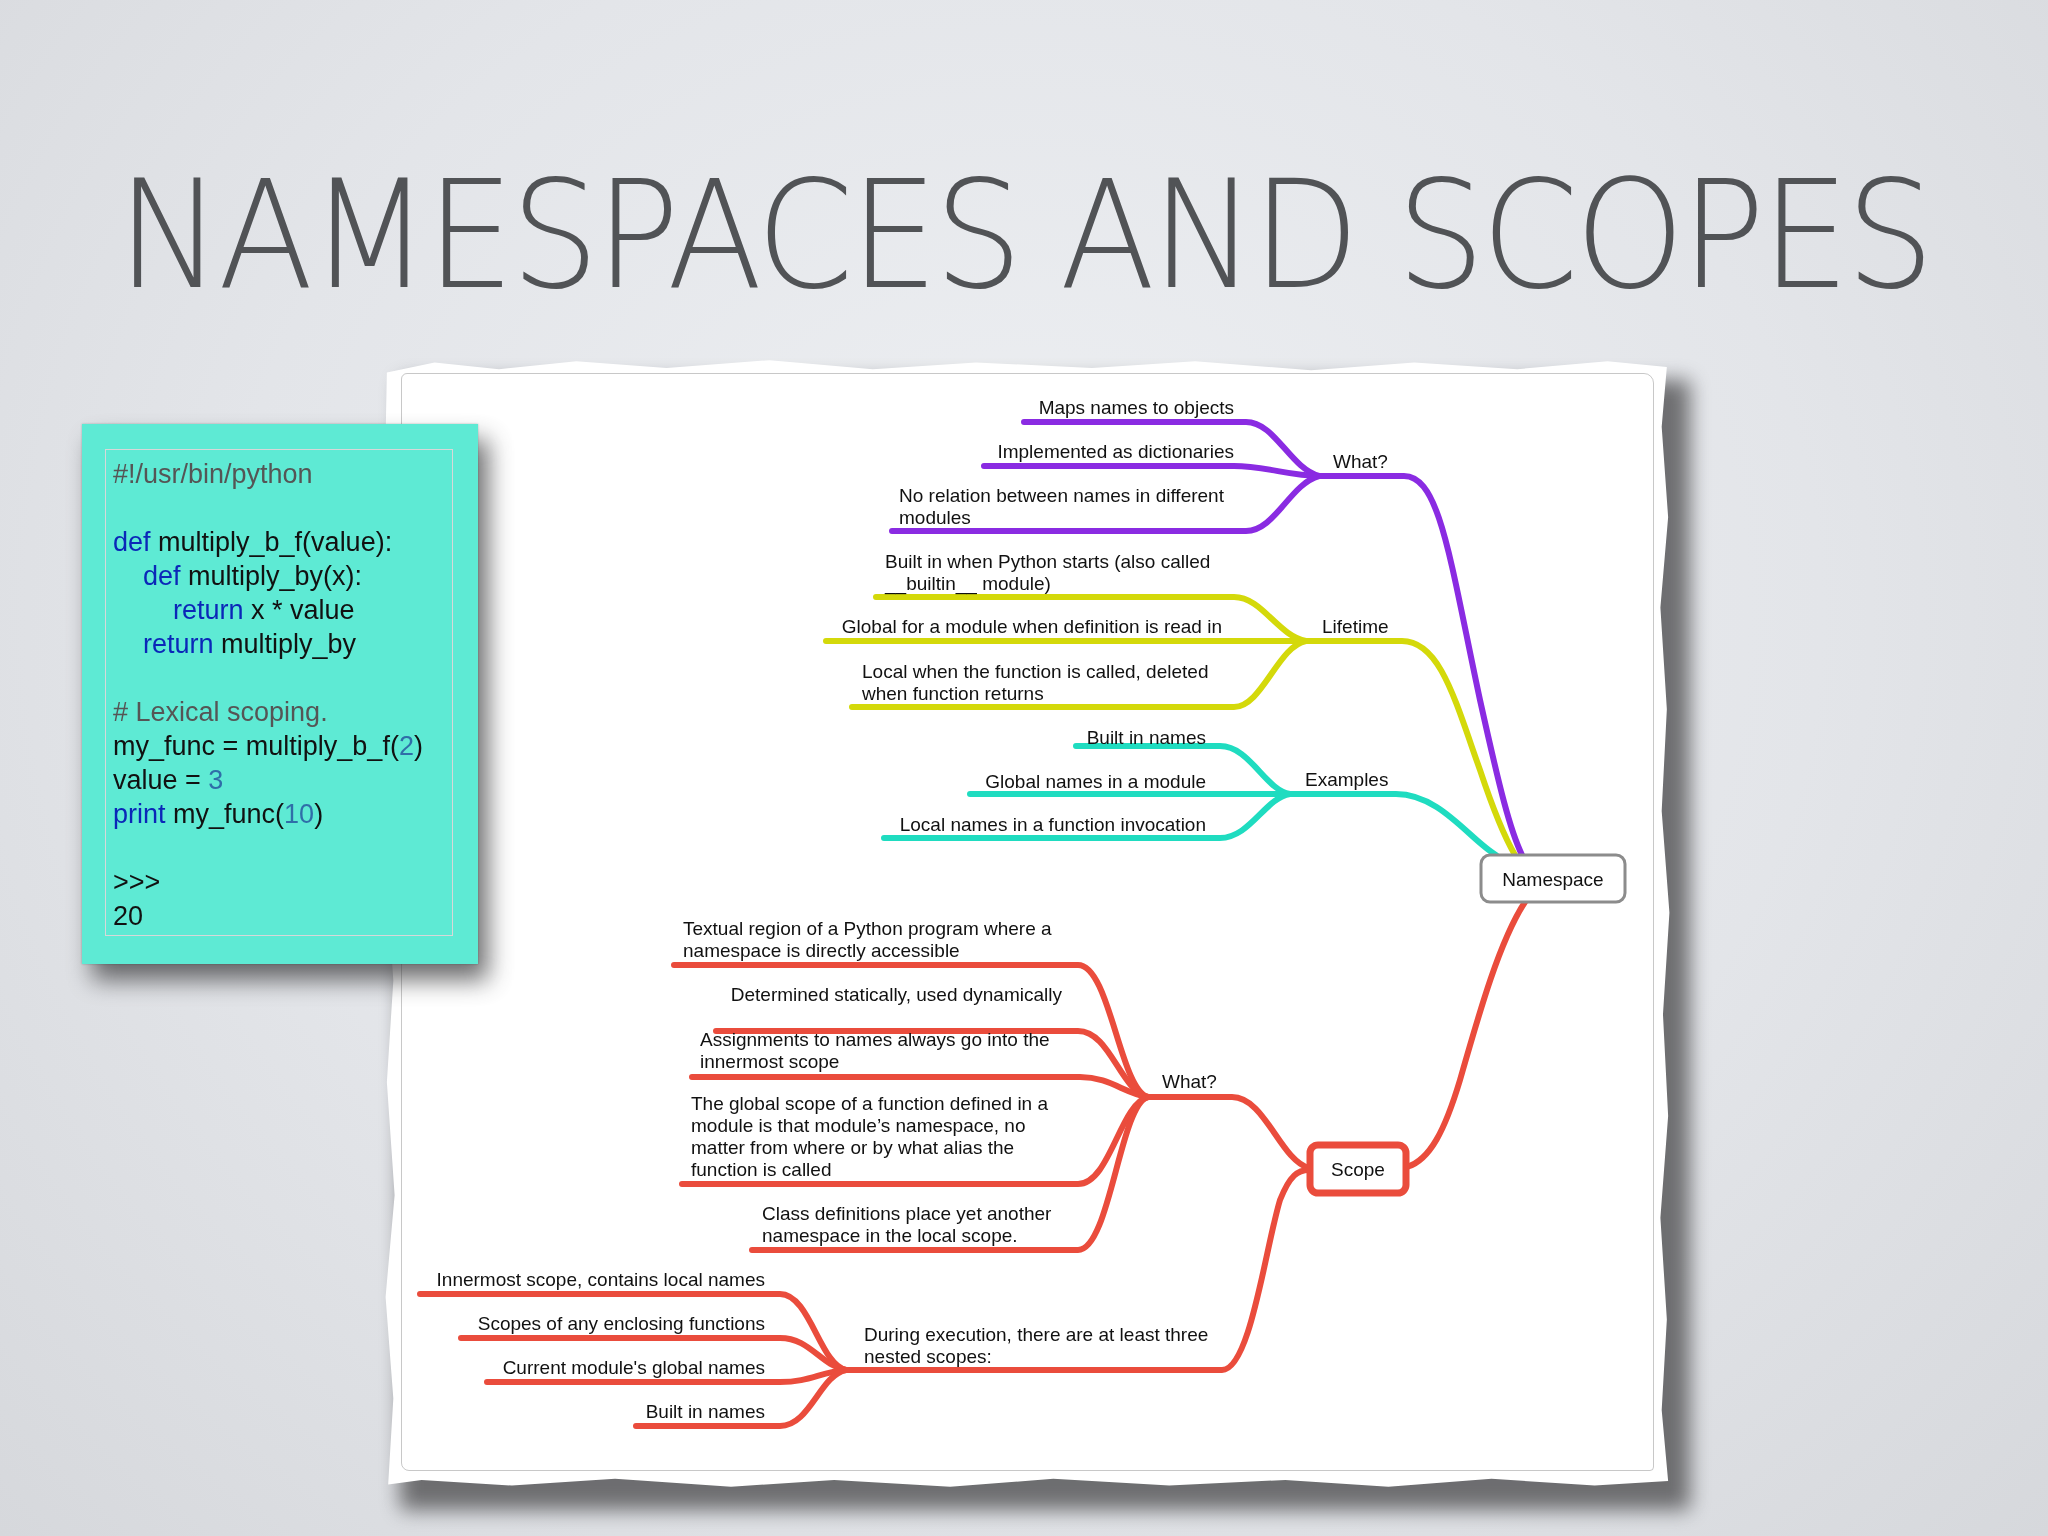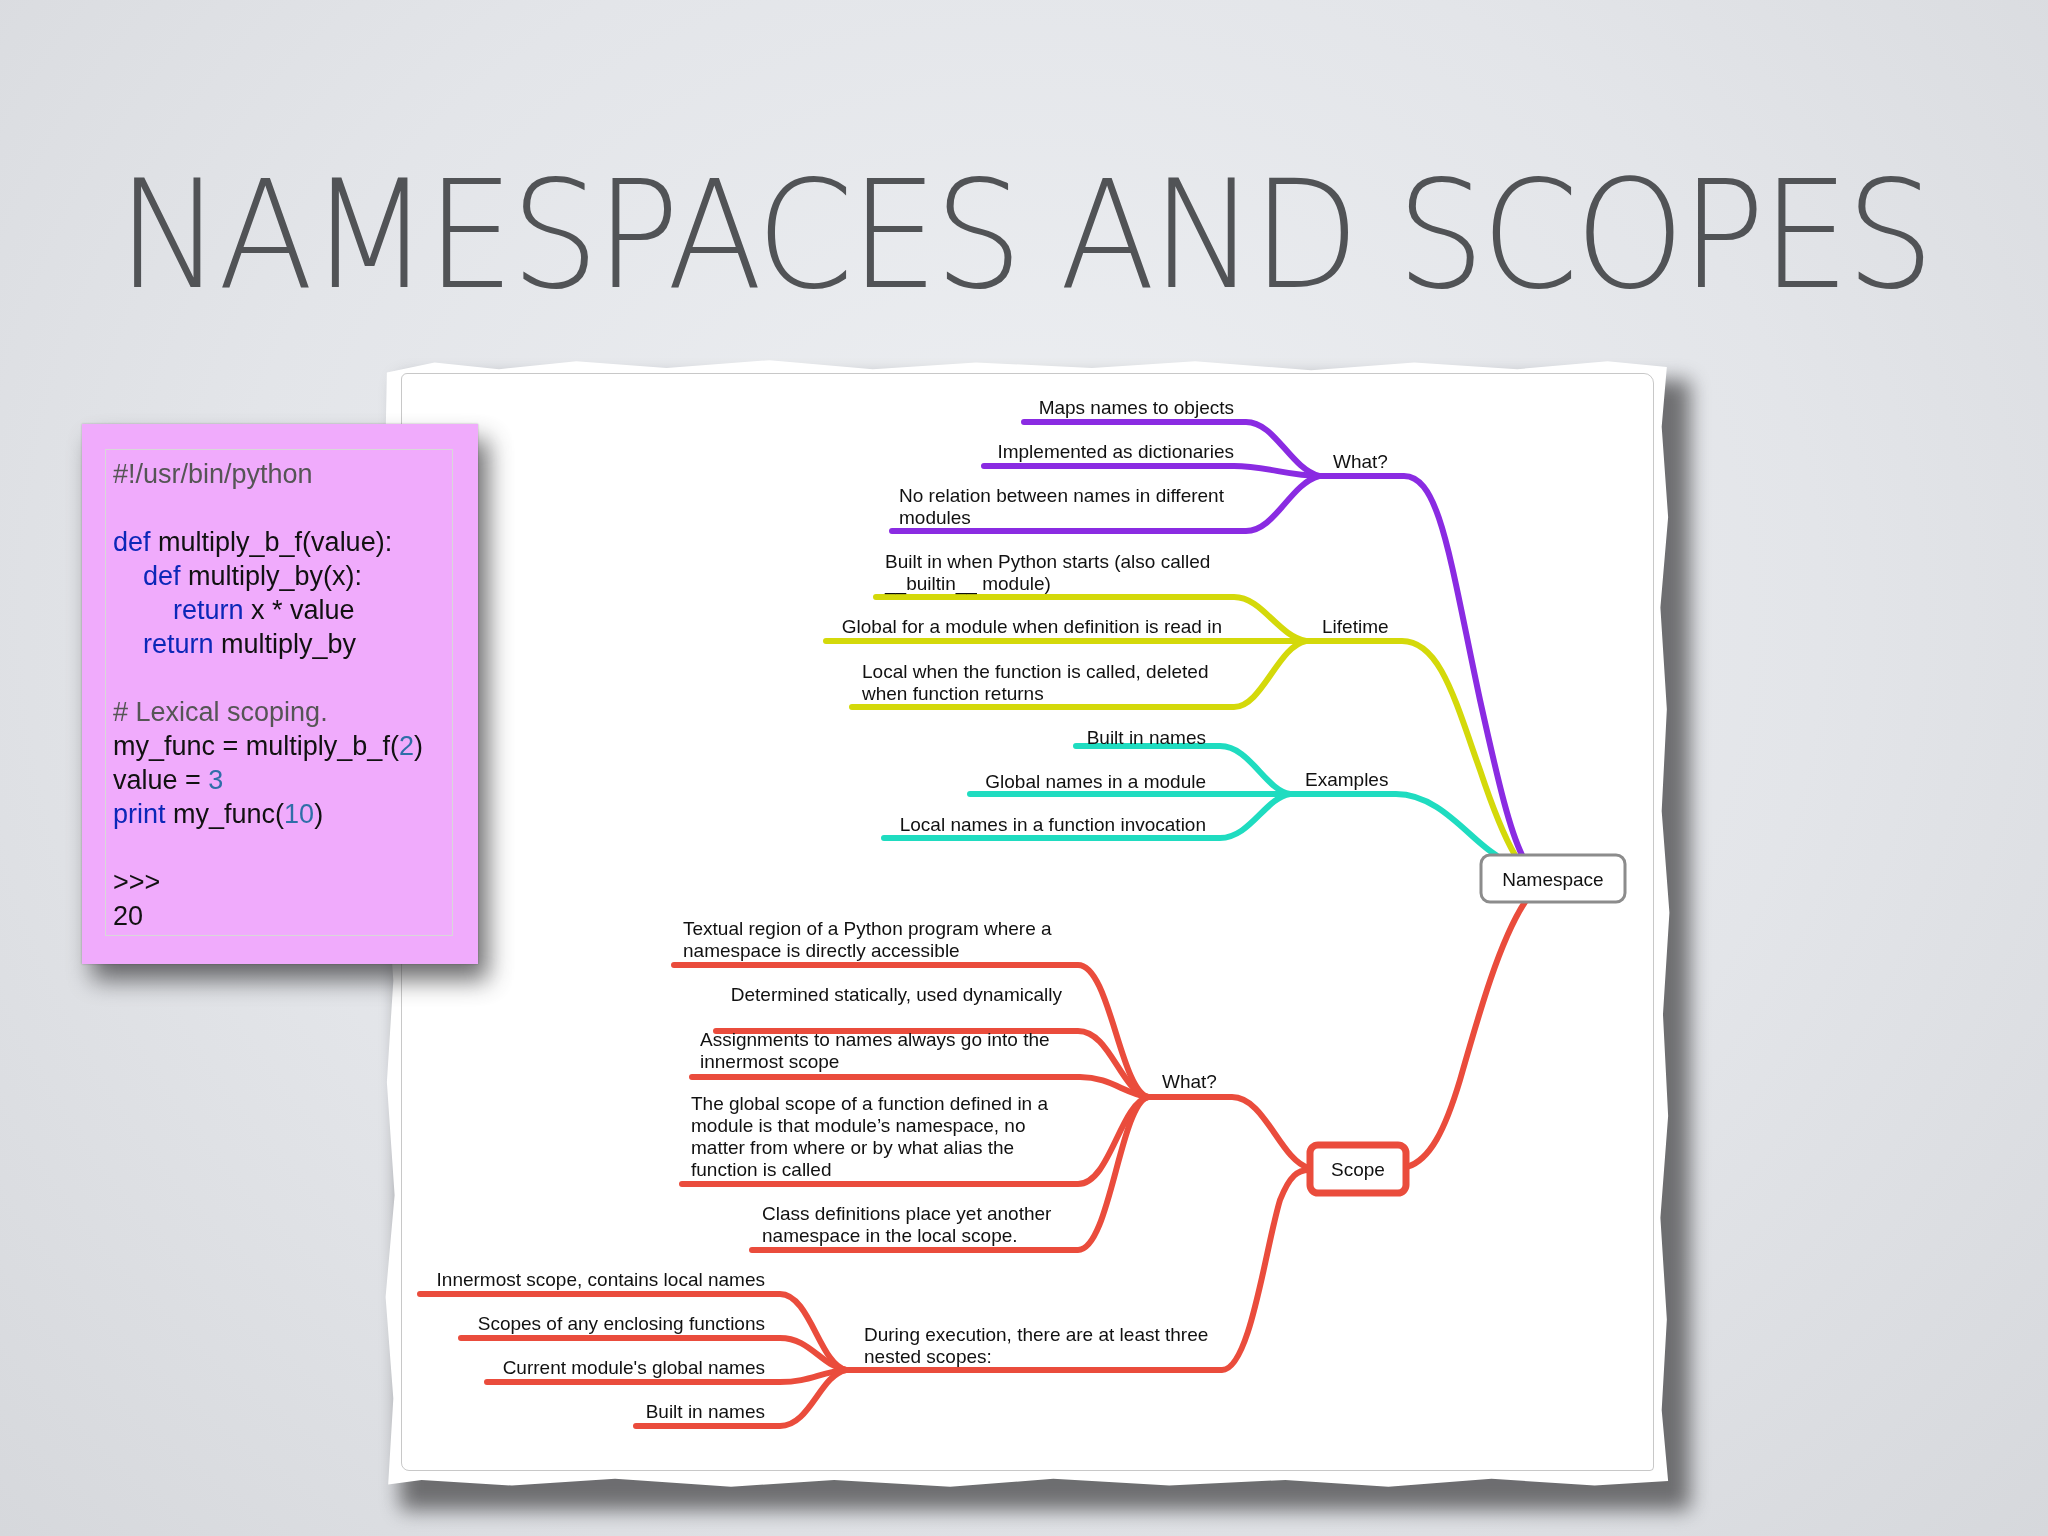--- a/index.html
+++ b/index.html
@@ -30,21 +30,21 @@
     position:absolute; left:18px; top:14px; right:18px; bottom:18px;
     border:1.5px solid #9a9a9a; border-radius:6px 10px 4px 8px;
     opacity:0.55;
   }
   .code-shadow {
     position:absolute; left:92px; top:440px; width:396px; height:540px;
     background:#3c3c3e; filter: blur(12px); opacity:0.75;
   }
   .code-card {
     position:absolute; left:82px; top:424px; width:396px; height:540px;
-    background:#f0abfc; box-shadow: 0 0 2px rgba(0,0,0,0.25);
+    background:#5eead4; box-shadow: 0 0 2px rgba(0,0,0,0.25);
   }
   .code-frame {
     position:absolute; left:23px; top:25px; width:348px; height:487px;
     border:1.5px solid #d8d8d8; box-sizing:border-box;
   }
   .code-lines {
     position:absolute; left:31px; top:33px;
     font-family: "Liberation Sans", sans-serif; font-size:27px; line-height:34px;
     color:#111; white-space:pre;
   }

